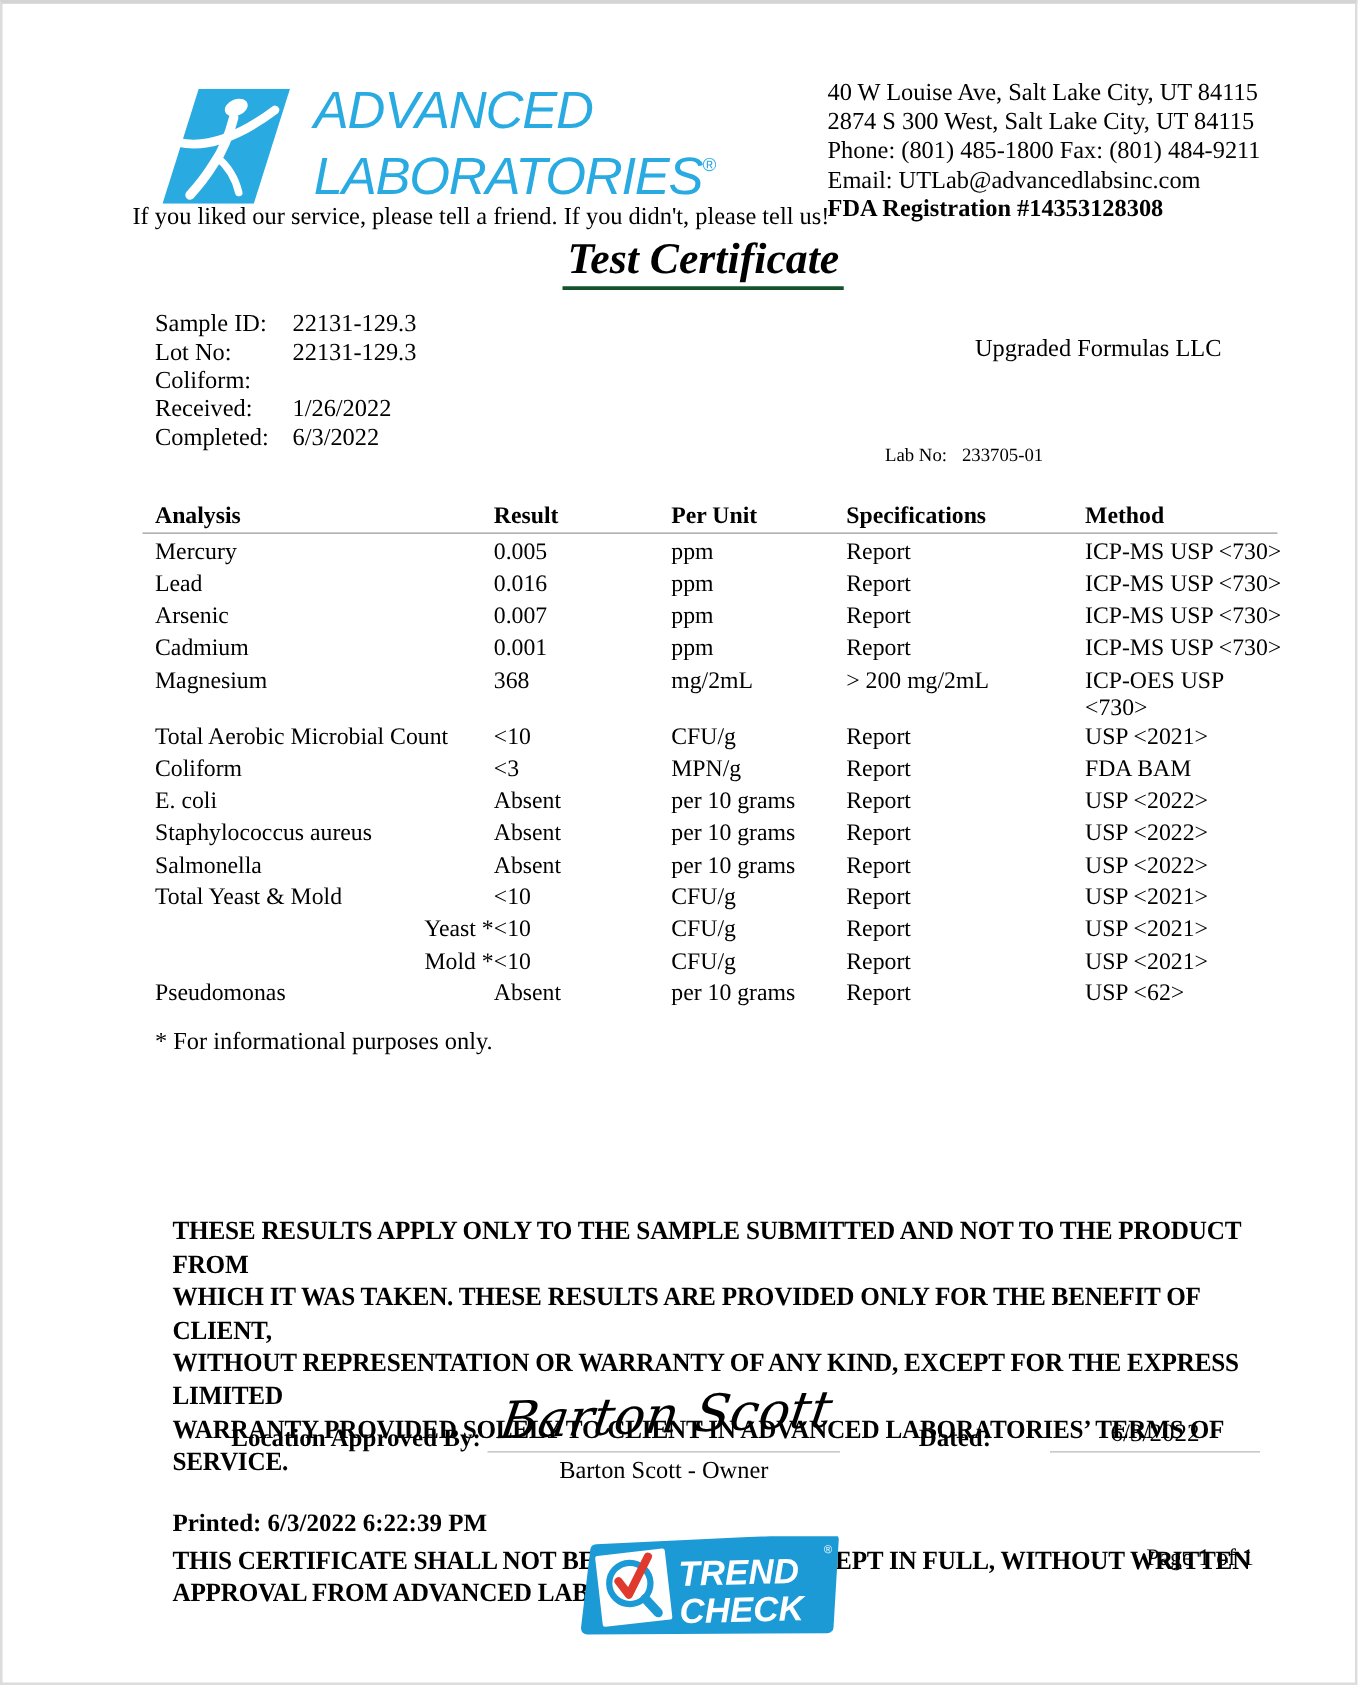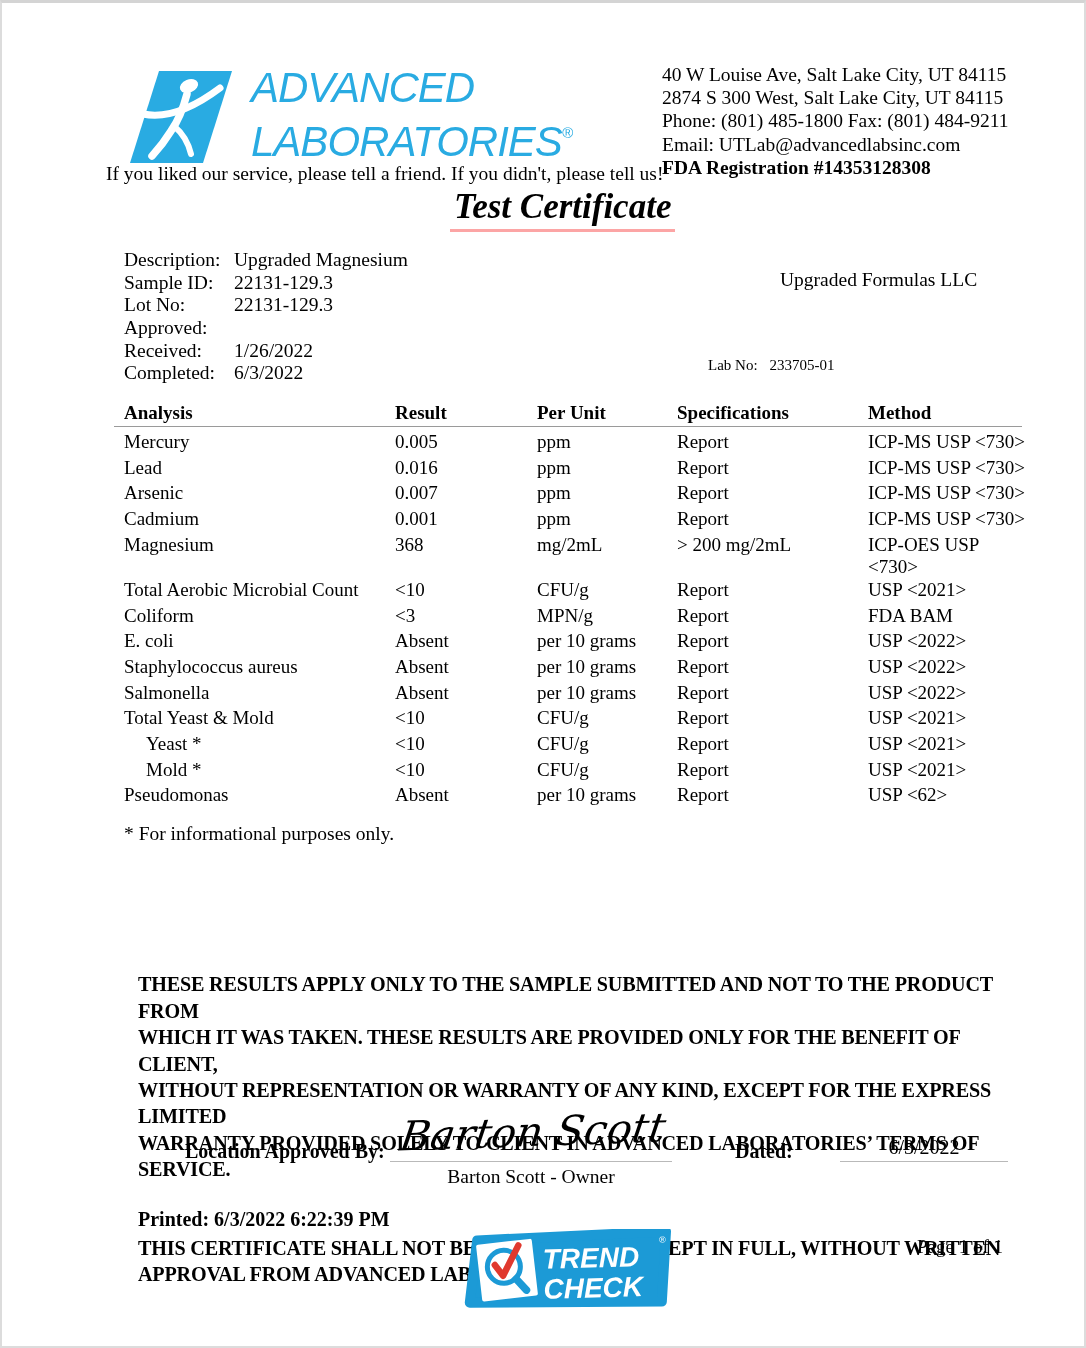--- a/index.html
+++ b/index.html
@@ -27,42 +27,42 @@
   .brand-text .reg{font-size:15px;vertical-align:18px;letter-spacing:0;}
   .tagline{left:104px;top:160px;font-size:19.5px;}
 
   .contact{left:648px;top:60px;font-size:19.5px;line-height:23.2px;margin-left:12px;}
   .contact .bold{font-weight:bold;}
 
   
   .doc-title{
     left:448px;top:184px;
     font-size:35px;font-weight:bold;font-style:italic;
-    border-bottom:3px solid #fca5a5;padding:0 4px 2px 4px;
+    border-bottom:3px solid #14532d;padding:0 4px 2px 4px;
   }
 
   
   .info{left:122px;top:246px;font-size:19.5px;}
   .info-row{display:flex;height:22.7px;}
   .info-label{width:110px;}
   .client-name{left:778px;top:266px;font-size:19.5px;}
   .lab-no{left:706px;top:354px;font-size:15px;}
   .lab-no .val{margin-left:12px;}
 
   
   .tbl-head{left:122px;top:399px;display:flex;font-size:19px;font-weight:bold;}
   .c-analysis{width:271px;}
   .c-result{width:142px;}
   .c-unit{width:140px;}
   .c-spec{width:191px;}
   .c-method{width:170px;white-space:pre-line;}
   .head-rule{left:112px;top:423px;width:908px;height:1px;background:#9a9a9a;}
   .tbl-body{left:122px;top:428px;font-size:19px;}
   .t-row{display:flex;min-height:25.7px;line-height:22.6px;align-items:flex-start;}
-  .indent .c-analysis{padding-left:22px;box-sizing:border-box;}
+  .indent .c-analysis{padding-left:22px;box-sizing:border-box;text-align:right;}
 
   .footnote{left:122px;top:820px;font-size:19.5px;}
 
   
   .disclaimers{left:136px;top:942px;width:900px;
     font-weight:bold;font-size:21px;line-height:26.4px;
     white-space:pre-line;letter-spacing:-0.2px;
     transform:scaleX(0.96);transform-origin:0 0;}
   .disclaimers p{margin:0 0 26px 0;}
 
@@ -109,33 +109,29 @@
     <div>2874 S 300 West, Salt Lake City, UT 84115</div>
     <div>Phone: (801) 485-1800 Fax: (801) 484-9211</div>
     <div>Email: UTLab@advancedlabsinc.com</div>
     <div class="bold">FDA Registration #14353128308</div>
   </div>
 
   <div class="abs doc-title">Test Certificate</div>
 
   <div class="abs info">
     <div class="info-row">
-      <span class="info-label">Description:</span>
-      <span>Upgraded Magnesium</span>
-    </div>
-    <div class="info-row">
       <span class="info-label">Sample ID:</span>
       <span>22131-129.3</span>
     </div>
     <div class="info-row">
       <span class="info-label">Lot No:</span>
       <span>22131-129.3</span>
     </div>
     <div class="info-row">
-      <span class="info-label">Approved:</span>
+      <span class="info-label">Coliform:</span>
       <span></span>
     </div>
     <div class="info-row">
       <span class="info-label">Received:</span>
       <span>1/26/2022</span>
     </div>
     <div class="info-row">
       <span class="info-label">Completed:</span>
       <span>6/3/2022</span>
     </div>

